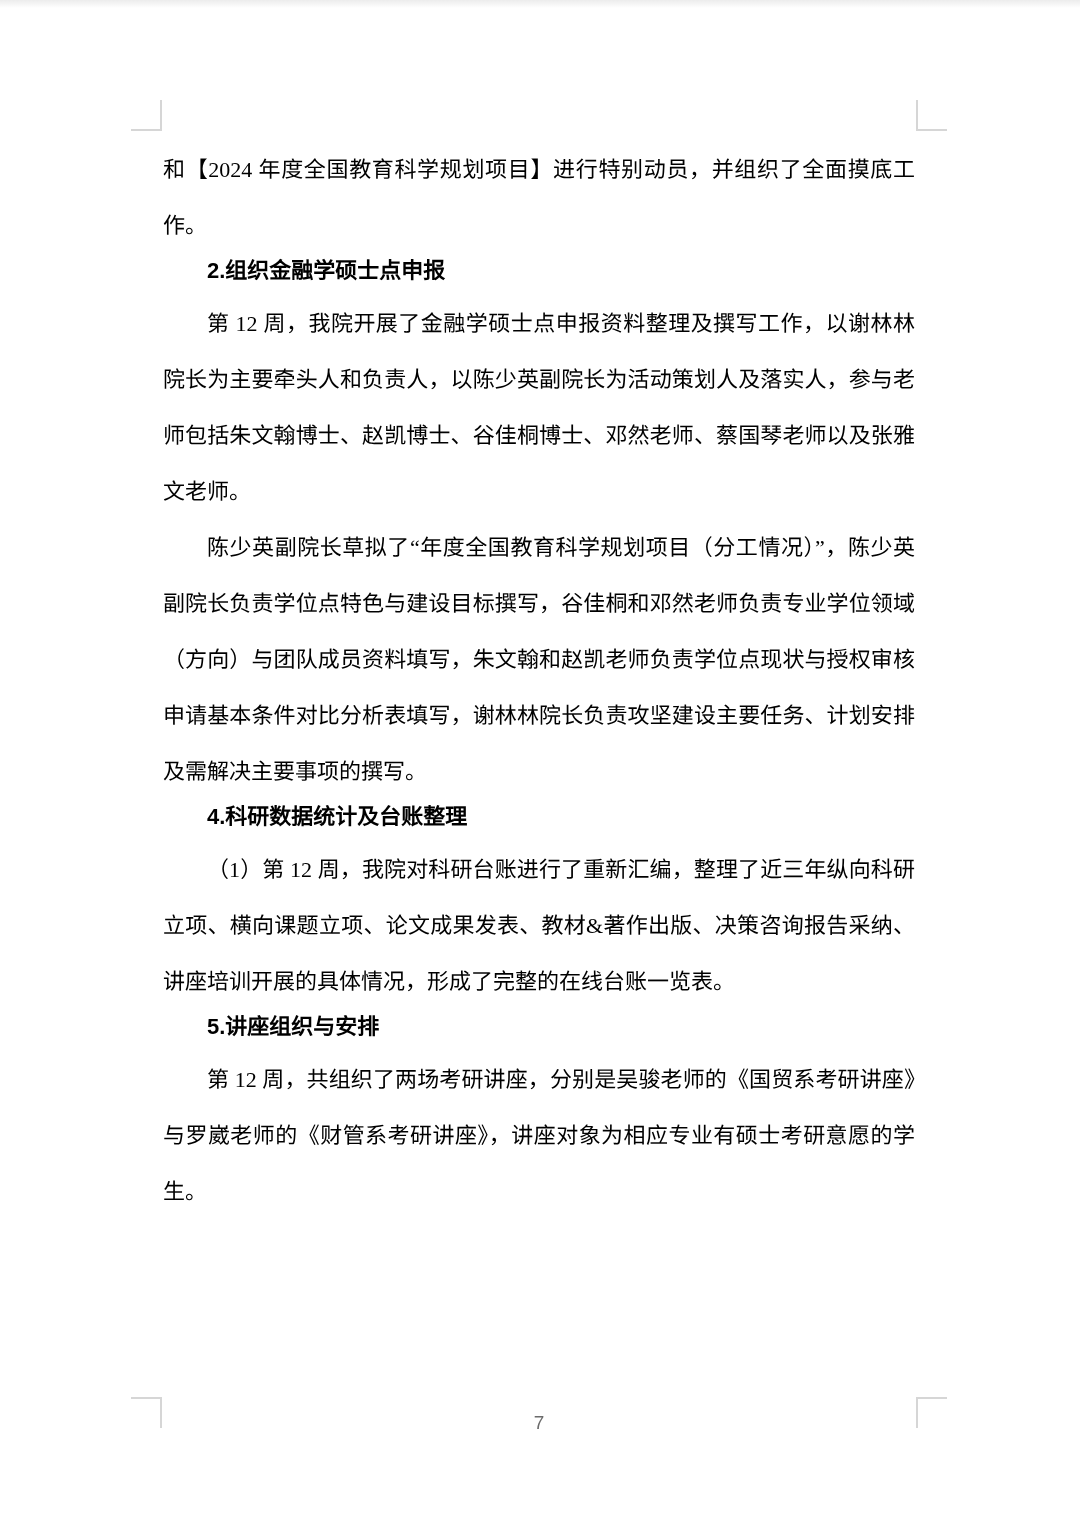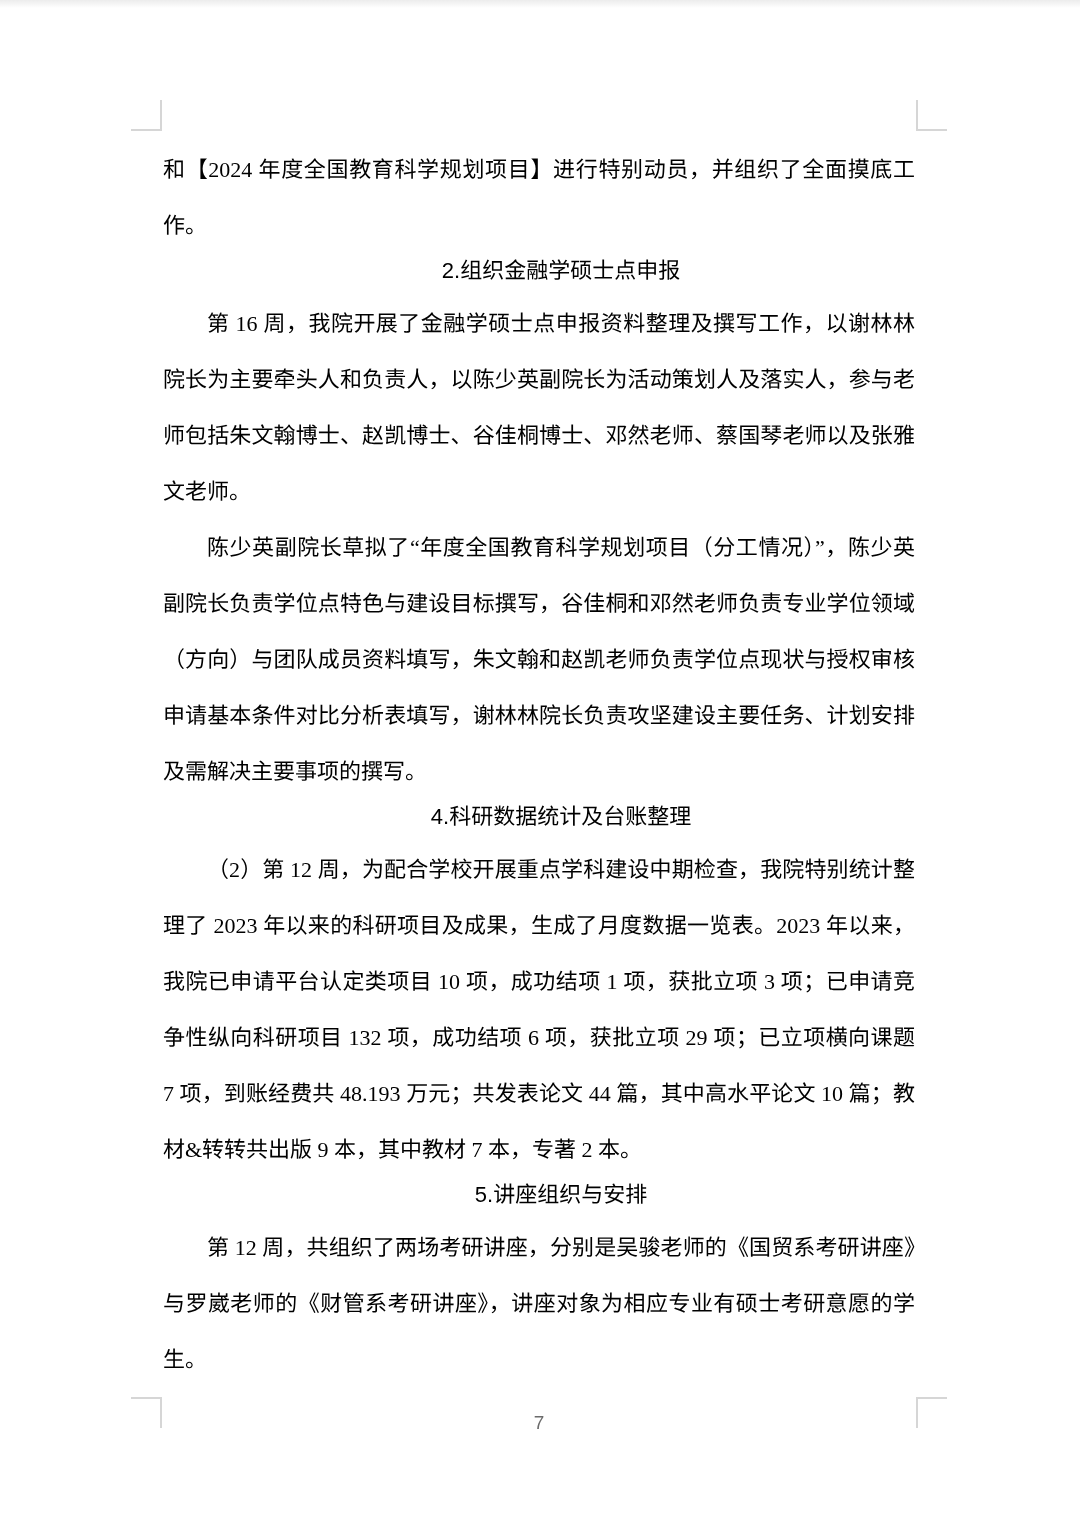--- a/index.html
+++ b/index.html
@@ -51,23 +51,23 @@
     text-indent: 2em;
     font-weight: 400;
   }
   p.body.noindent {
     text-indent: 0;
   }
   p.heading {
     line-height: 34px;
     margin: 0 0 8px 0;
     text-indent: 2em;
-    font-weight: 400;
+    font-weight: 700;
     font-family: "Liberation Sans", "DejaVu Sans", sans-serif;
-    text-align: center;
+    text-align: left;
   }
   .footer {
     position: absolute;
     left: 163px;
     top: 1408px;
     width: 752px;
     text-align: center;
     font-family: "Liberation Sans", "DejaVu Sans", sans-serif;
     font-size: 19px;
     line-height: 30px;
@@ -81,24 +81,24 @@
   <div class="top-edge"></div>
 
   <div class="crop tl"></div>
   <div class="crop tr"></div>
   <div class="crop bl"></div>
   <div class="crop br"></div>
 
   <div class="text-area">
     <p class="body noindent">和【2024 年度全国教育科学规划项目】进行特别动员，并组织了全面摸底工作。</p>
     <p class="heading">2.组织金融学硕士点申报</p>
-    <p class="body">第 16 周，我院开展了金融学硕士点申报资料整理及撰写工作，以谢林林院长为主要牵头人和负责人，以陈少英副院长为活动策划人及落实人，参与老师包括朱文翰博士、赵凯博士、谷佳桐博士、邓然老师、蔡国琴老师以及张雅文老师。</p>
+    <p class="body">第 12 周，我院开展了金融学硕士点申报资料整理及撰写工作，以谢林林院长为主要牵头人和负责人，以陈少英副院长为活动策划人及落实人，参与老师包括朱文翰博士、赵凯博士、谷佳桐博士、邓然老师、蔡国琴老师以及张雅文老师。</p>
     <p class="body">陈少英副院长草拟了“年度全国教育科学规划项目（分工情况）”，陈少英副院长负责学位点特色与建设目标撰写，谷佳桐和邓然老师负责专业学位领域（方向）与团队成员资料填写，朱文翰和赵凯老师负责学位点现状与授权审核申请基本条件对比分析表填写，谢林林院长负责攻坚建设主要任务、计划安排及需解决主要事项的撰写。</p>
     <p class="heading">4.科研数据统计及台账整理</p>
-    <p class="body">（2）第 12 周，为配合学校开展重点学科建设中期检查，我院特别统计整理了 2023 年以来的科研项目及成果，生成了月度数据一览表。2023 年以来，我院已申请平台认定类项目 10 项，成功结项 1 项，获批立项 3 项；已申请竞争性纵向科研项目 132 项，成功结项 6 项，获批立项 29 项；已立项横向课题 7 项，到账经费共 48.193 万元；共发表论文 44 篇，其中高水平论文 10 篇；教材&amp;转转共出版 9 本，其中教材 7 本，专著 2 本。</p>
+    <p class="body">（1）第 12 周，我院对科研台账进行了重新汇编，整理了近三年纵向科研立项、横向课题立项、论文成果发表、教材&amp;著作出版、决策咨询报告采纳、讲座培训开展的具体情况，形成了完整的在线台账一览表。</p>
     <p class="heading">5.讲座组织与安排</p>
     <p class="body">第 12 周，共组织了两场考研讲座，分别是吴骏老师的《国贸系考研讲座》与罗崴老师的《财管系考研讲座》，讲座对象为相应专业有硕士考研意愿的学生。</p>
   </div>
 
   <div class="footer">
     <span>7</span>
   </div>
 </div>
 
 </body></html>

